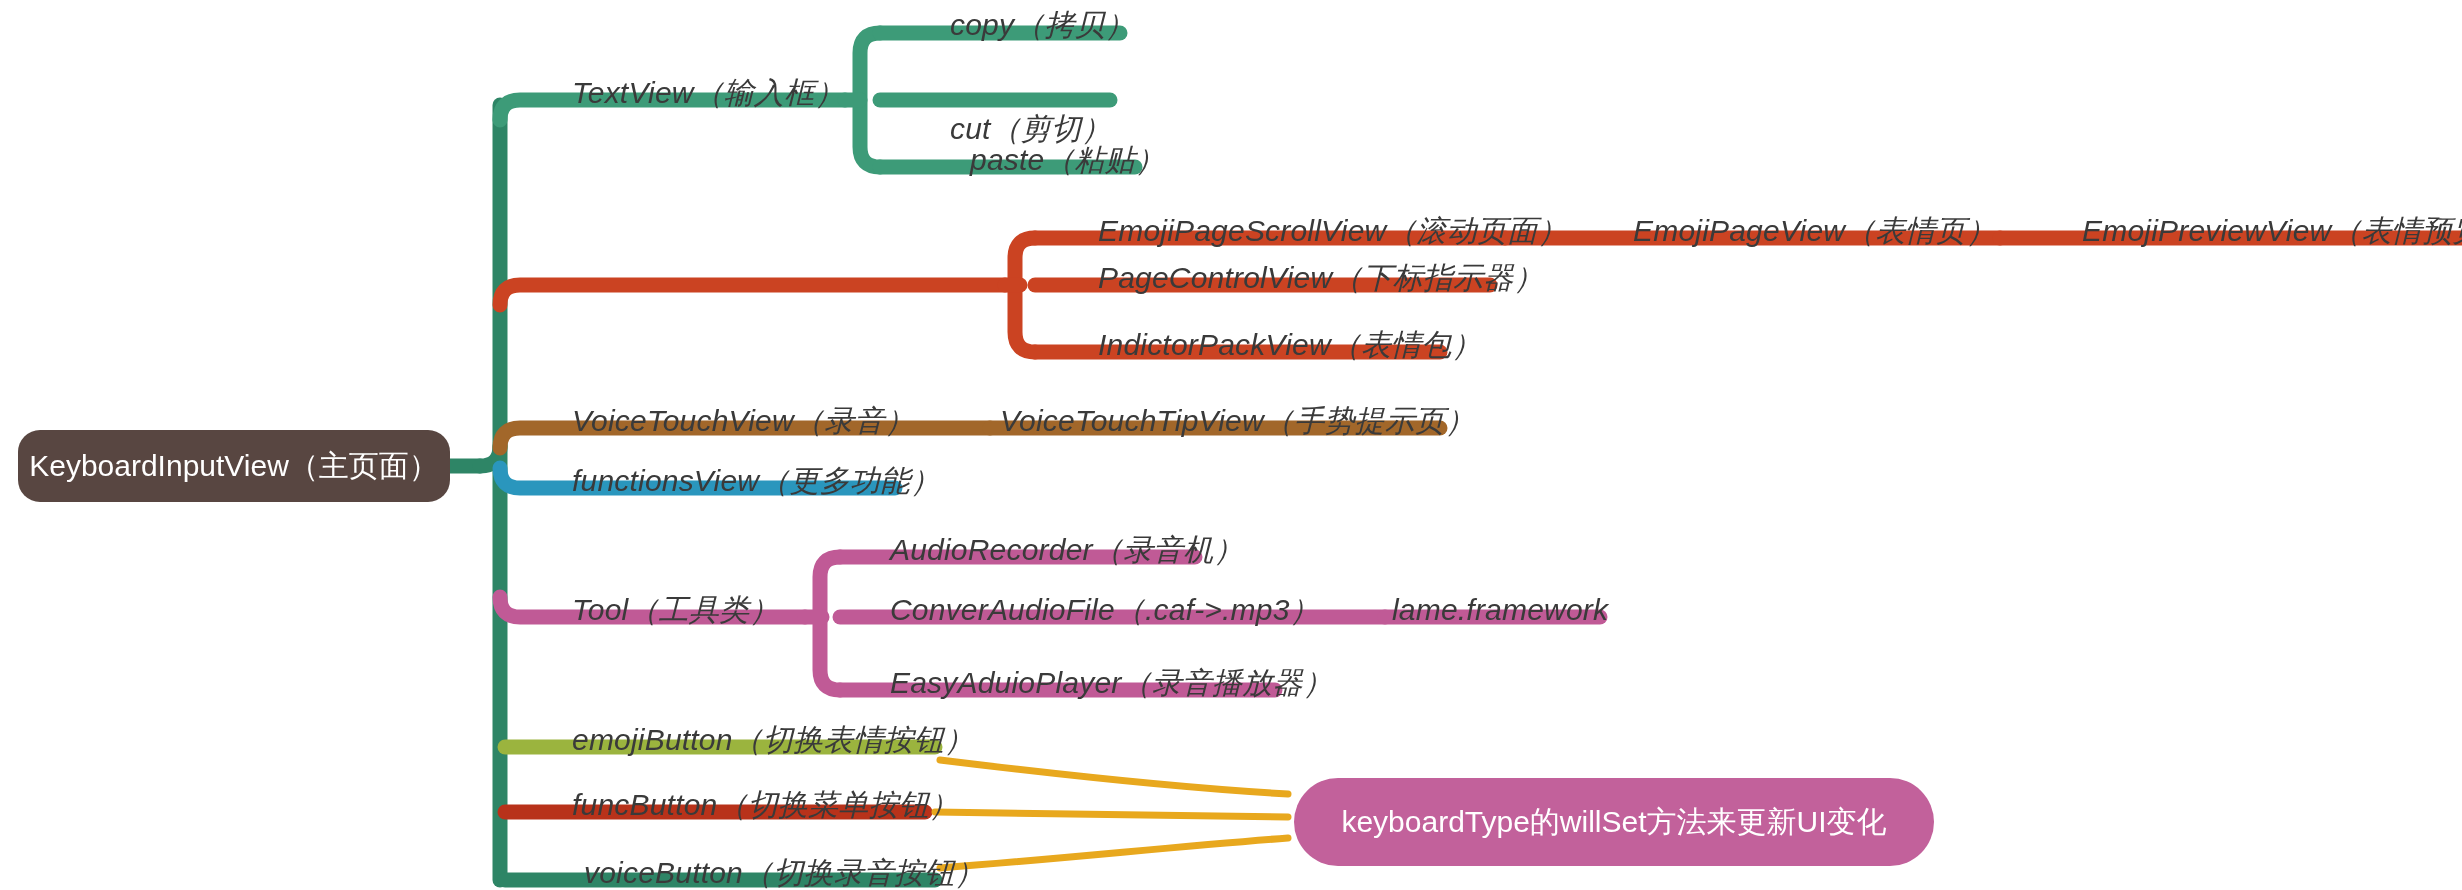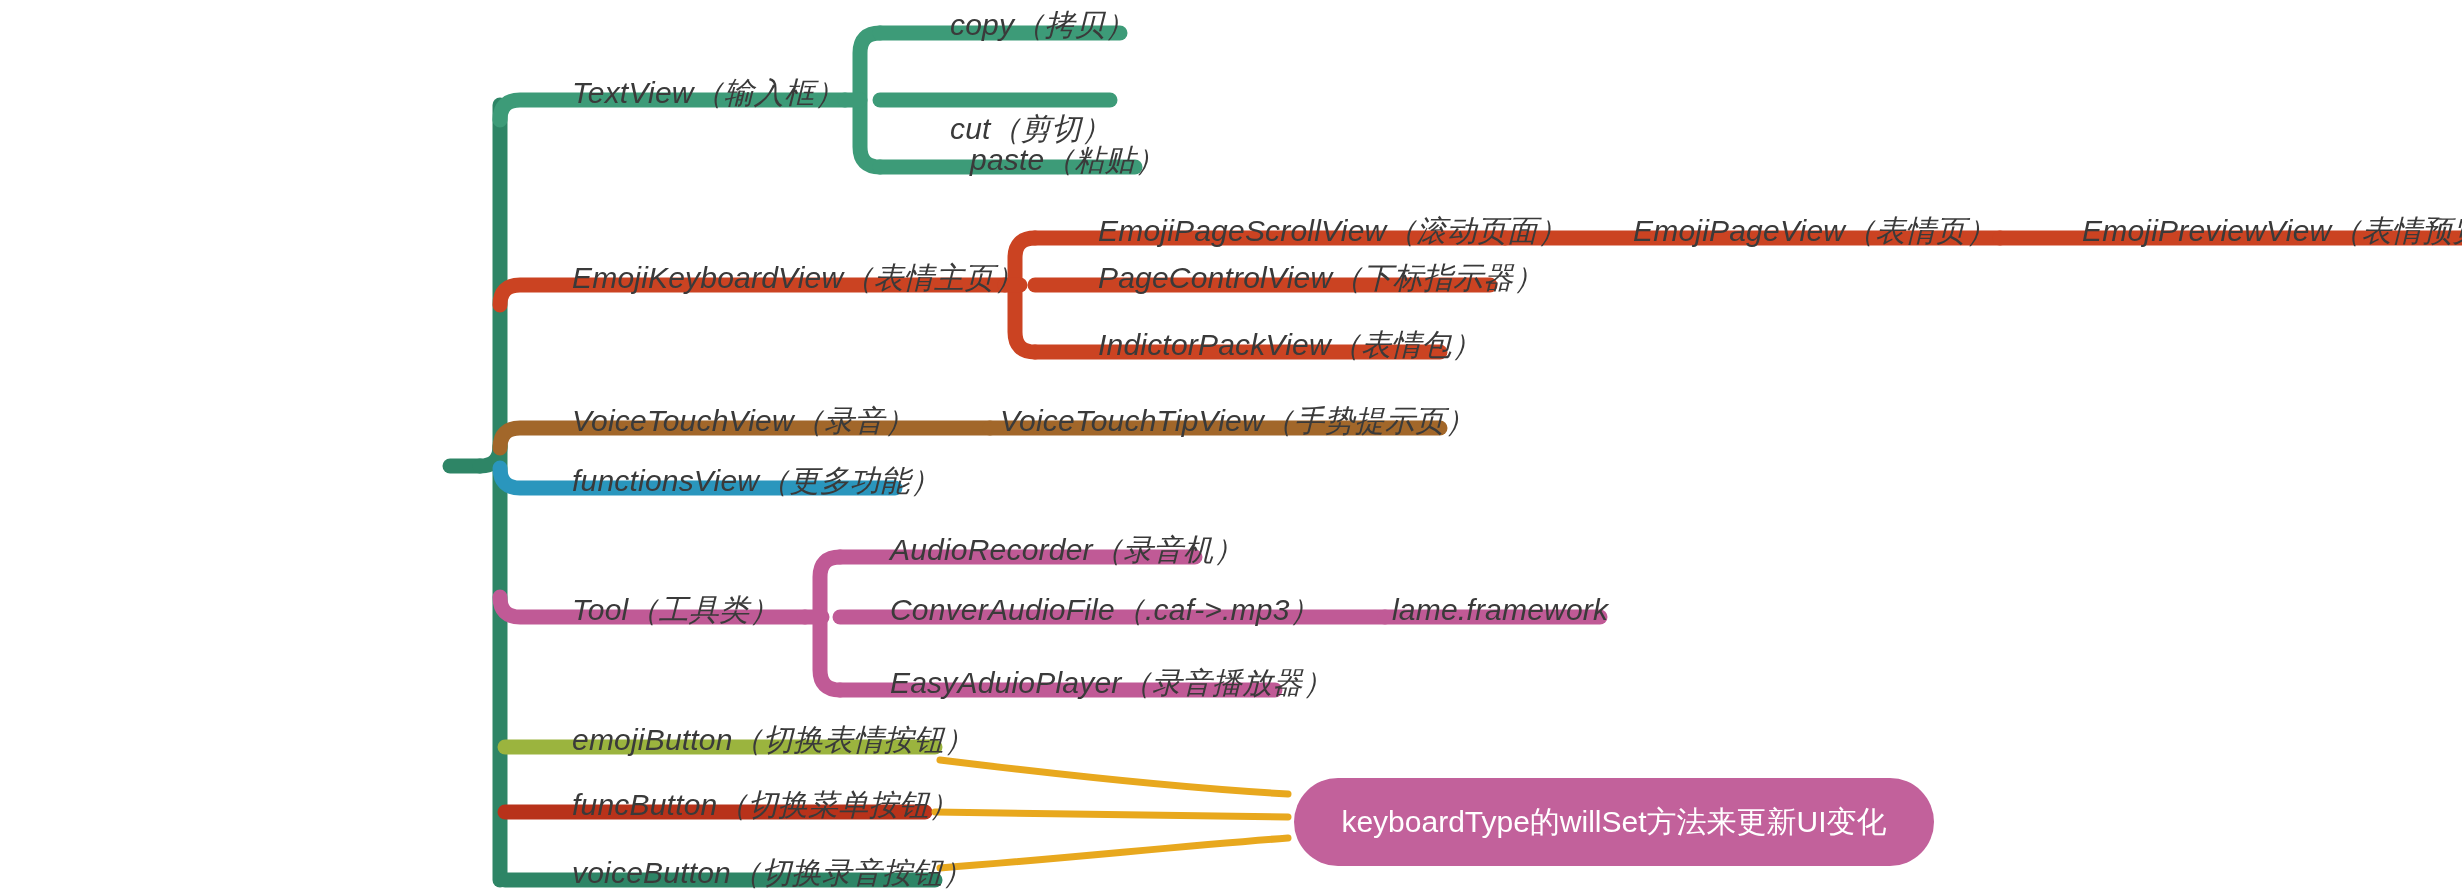--- a/index.html
+++ b/index.html
@@ -142,28 +142,28 @@
       <path d="M 505 880 L 935 880"></path>
     </g>
 
     <g fill="none" stroke="#e8a81e" stroke-width="7" stroke-linecap="round">
       <path d="M 940 760 C 1070 776, 1180 788, 1288 794"></path>
       <path d="M 935 812 C 1070 814, 1180 816, 1288 817"></path>
       <path d="M 940 868 C 1070 858, 1180 846, 1288 838"></path>
     </g>
   </svg>
 
+  <div class="root-node" style="left:18px; top:430px; width:432px; height:72px;">
+    <span>KeyboardInputView（主页面）</span>
+  </div>
 
   <div class="node-label" style="left:572px; top:78px;">
     <span>TextView（输入框）</span>
   </div>
 
-  <div class="node-label" style="left:572px; top:263px;">
-    <span>EmojiKeyboardView（表情主页）</span>
-  </div>
 
   <div class="node-label" style="left:572px; top:406px;">
     <span>VoiceTouchView（录音）</span>
   </div>
 
   <div class="node-label" style="left:572px; top:466px;">
     <span>functionsView（更多功能）</span>
   </div>
 
   <div class="node-label" style="left:572px; top:595px;">
@@ -171,21 +171,21 @@
   </div>
 
   <div class="node-label" style="left:572px; top:725px;">
     <span>emojiButton（切换表情按钮）</span>
   </div>
 
   <div class="node-label" style="left:572px; top:790px;">
     <span>funcButton（切换菜单按钮）</span>
   </div>
 
-  <div class="node-label" style="left:572px; top:858px;">
+  <div class="node-label" style="left:584px; top:858px;">
     <span>voiceButton（切换录音按钮）</span>
   </div>
 
   <div class="node-label" style="left:950px; top:10px;">
     <span>copy（拷贝）</span>
   </div>
 
   <div class="node-label" style="left:950px; top:78px;margin-top:36px;">
     <span>cut（剪切）</span>
   </div>

